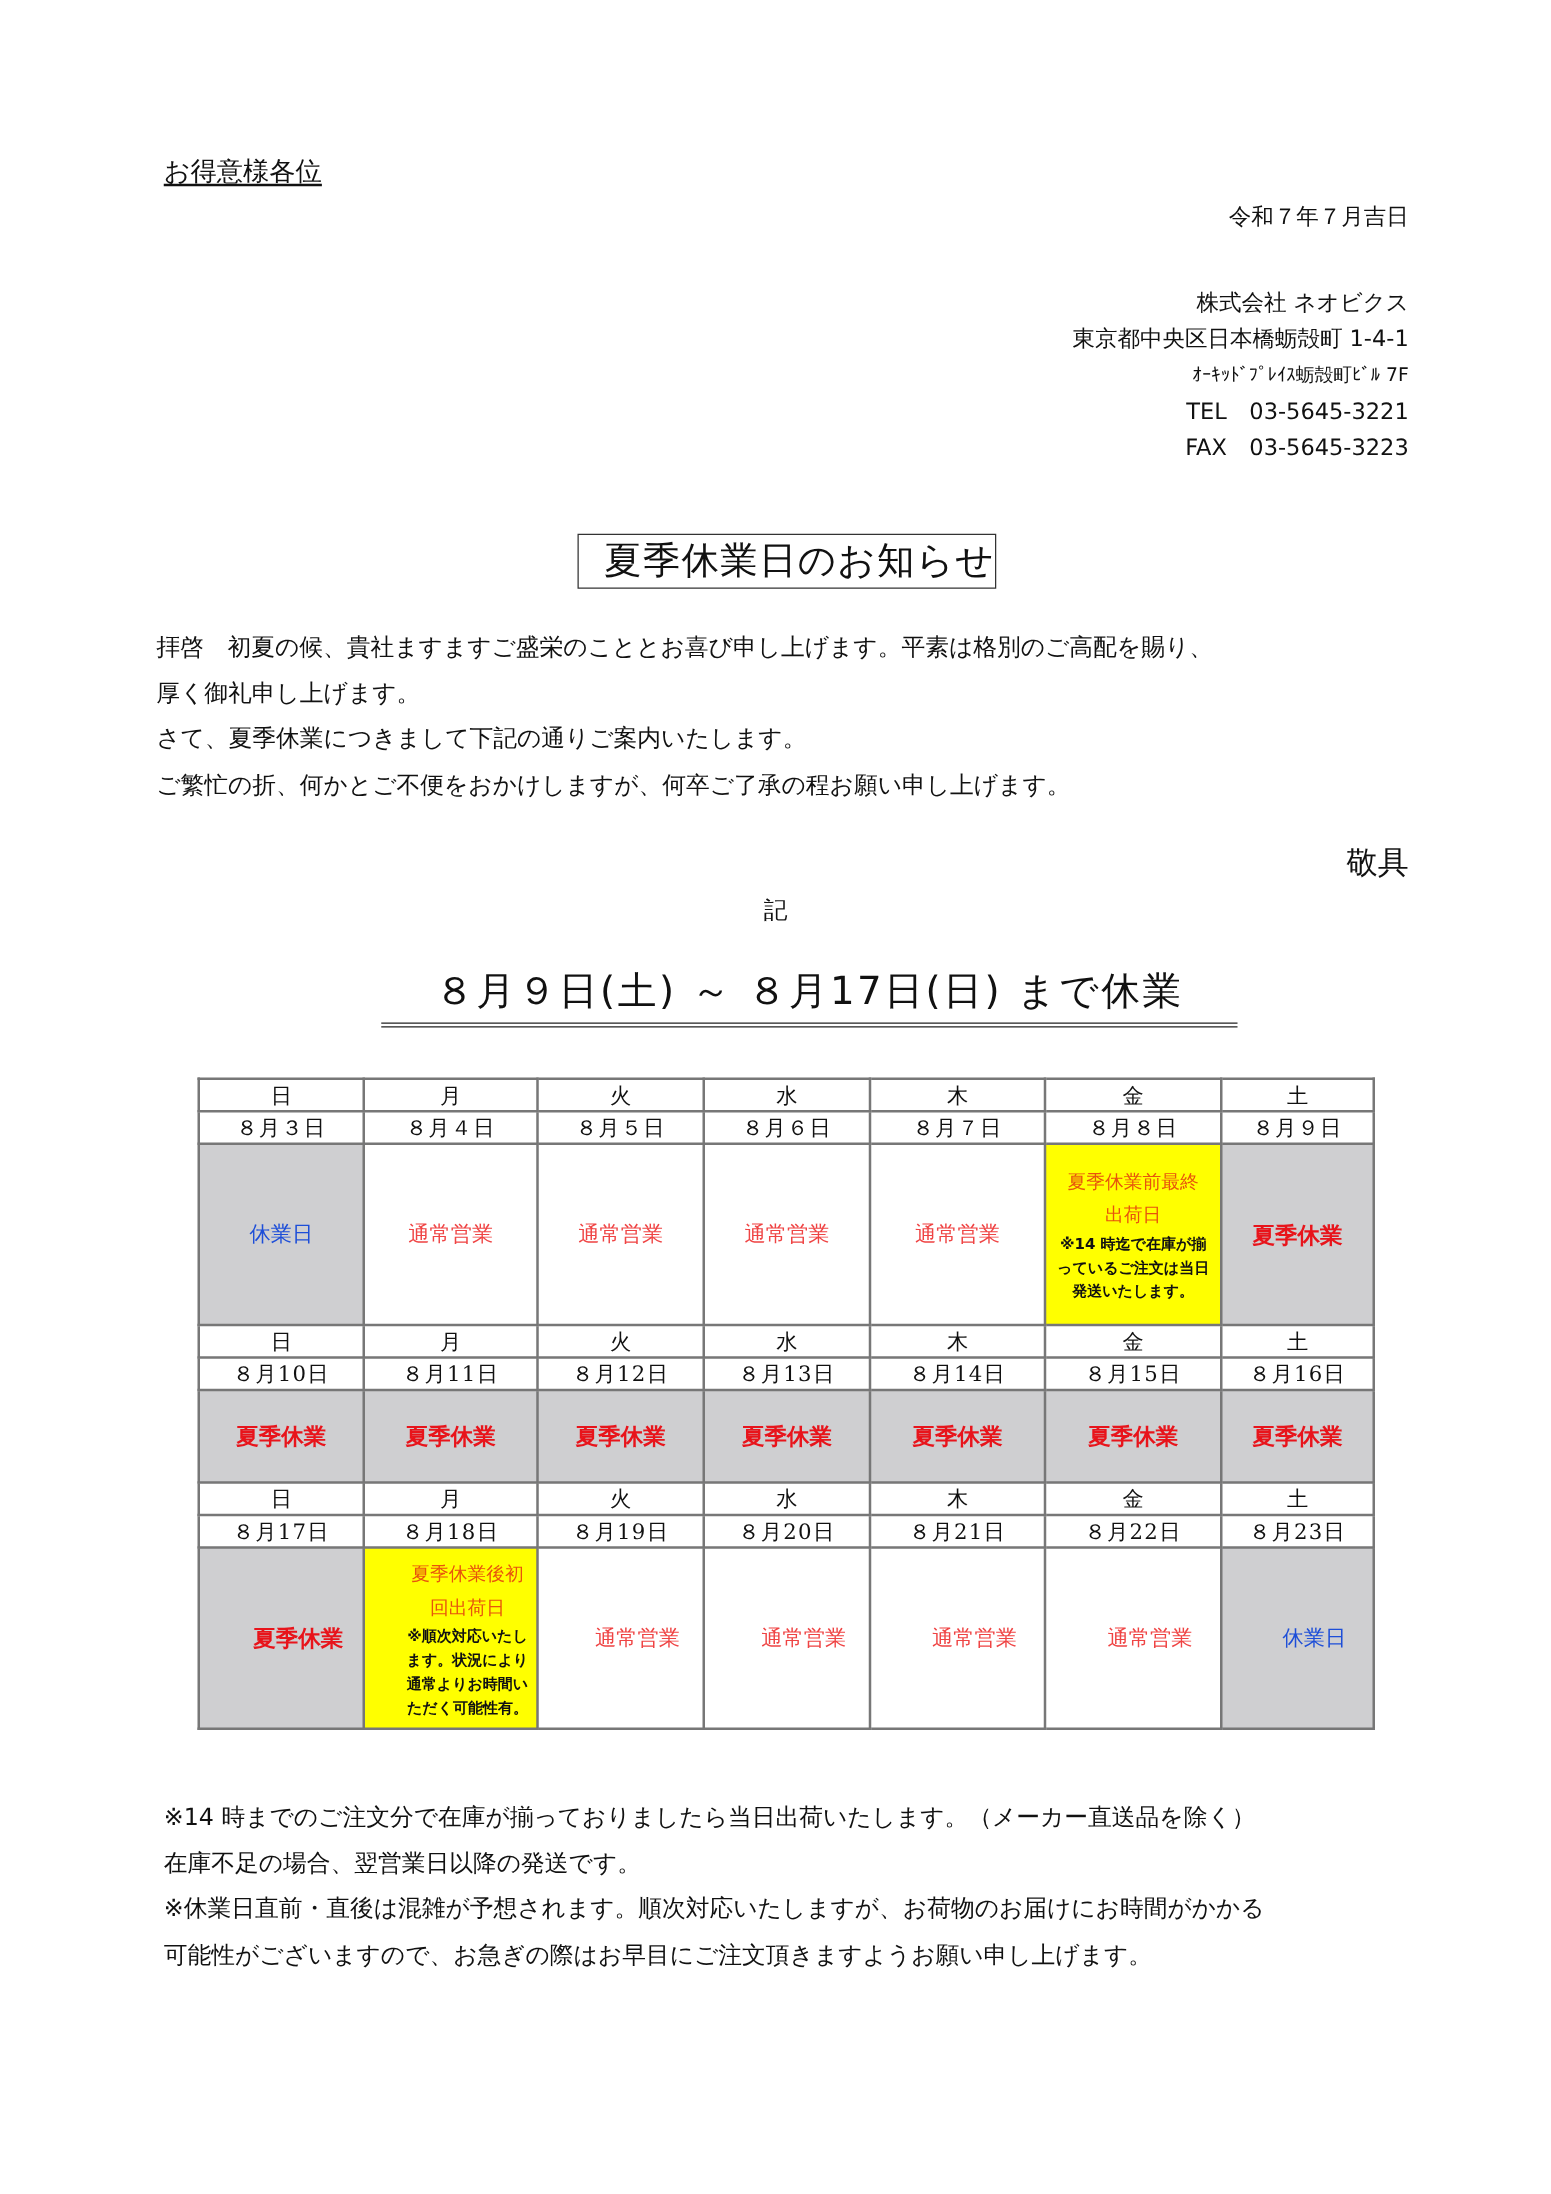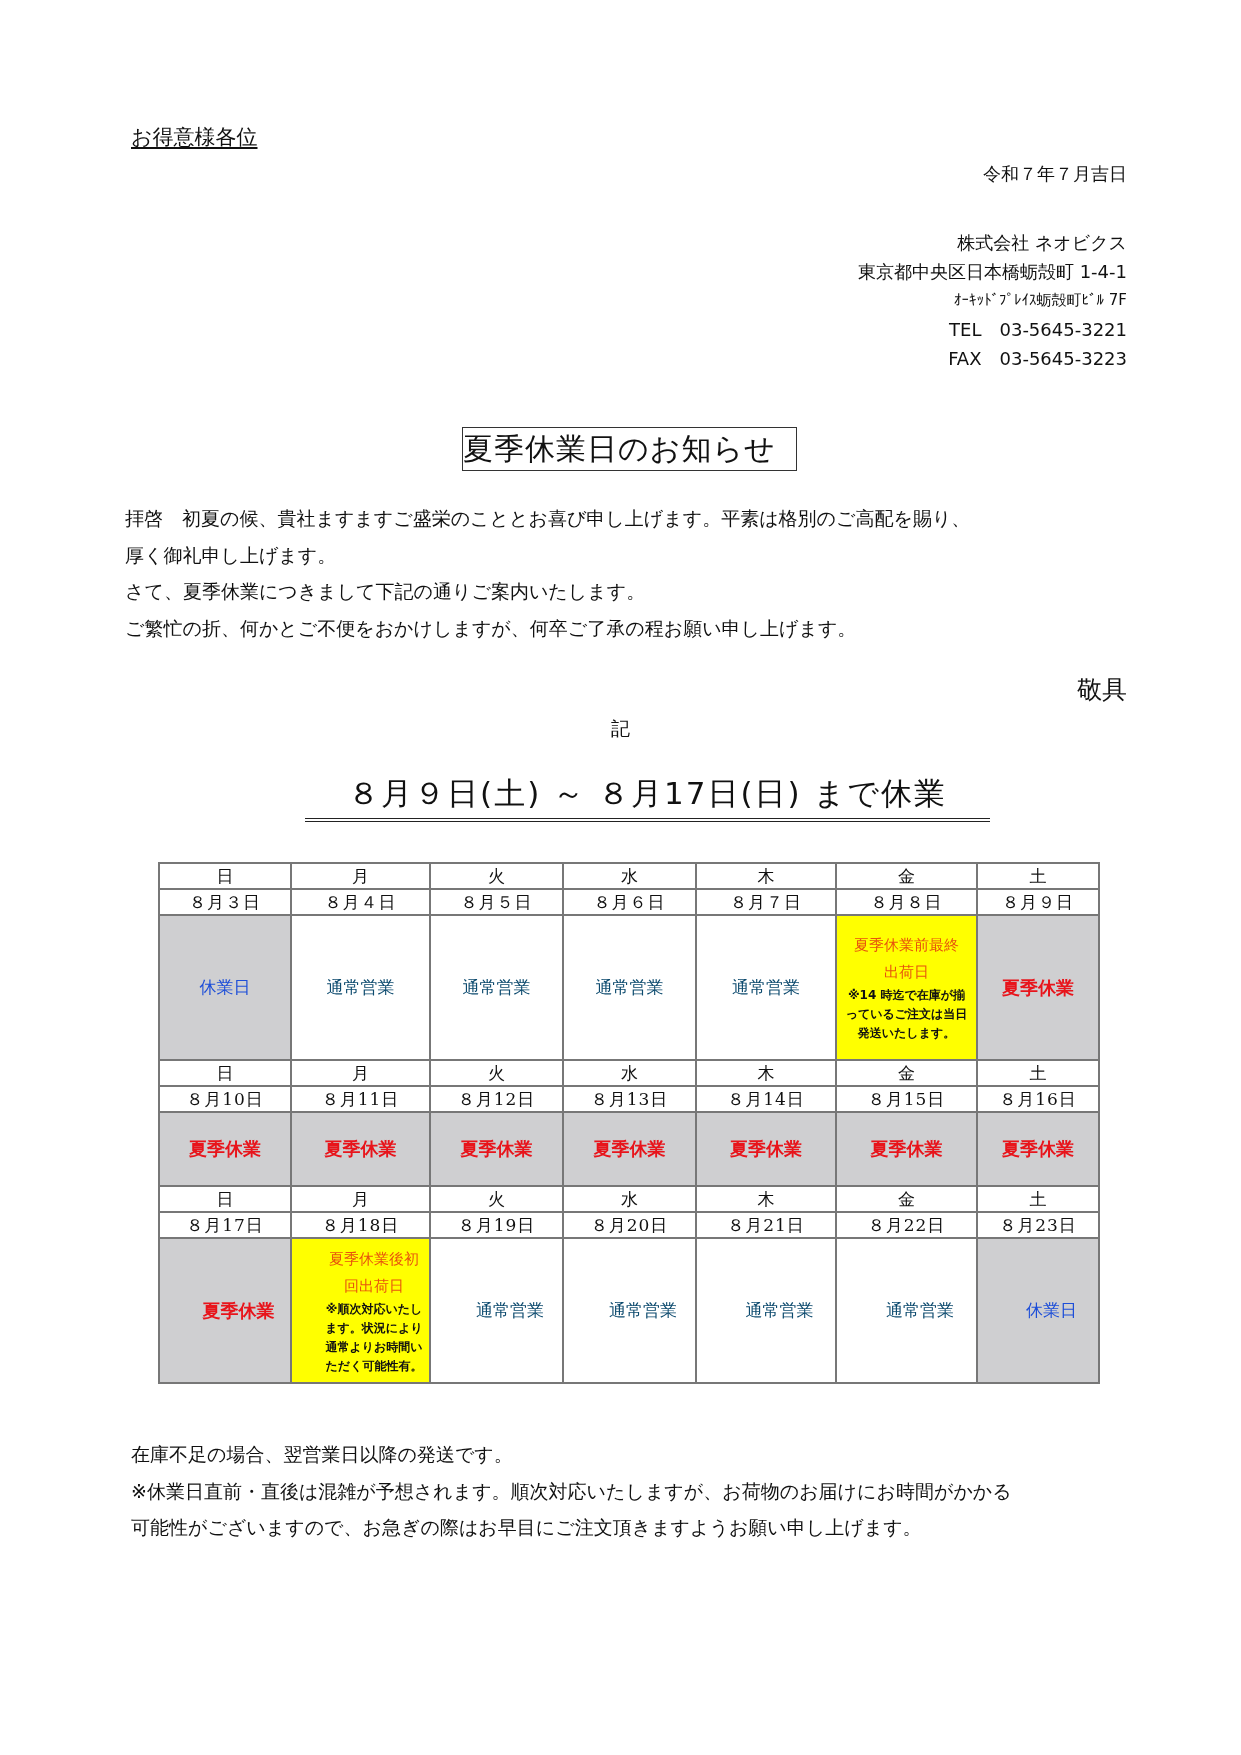--- a/index.html
+++ b/index.html
@@ -14,21 +14,21 @@
     text-decoration: underline; text-underline-offset: 3px;
   }
   .right-block { right: 114px; text-align: right; font-size: 18px; }
   .date-line { top: 160px; line-height: 28px; }
   .sender { top: 228px; line-height: 29px; }
   .sender div { white-space: nowrap; }
   .sender .small { font-size: 15px; }
   .title-box {
     left: 462px; top: 427px; width: 333px; height: 42px;
     border: 1.5px solid #333; font-size: 30px; line-height: 42px;
-    text-align: left; letter-spacing: 1px;
+    text-align: right; letter-spacing: 1px;
   }
   .body-text { left: 125px; top: 500px; font-size: 19px; line-height: 36.5px; }
   .keigu { right: 114px; top: 672px; font-size: 25px; line-height: 36px; }
   .ki { left: 0; right: 0; top: 710px; text-align: center; font-size: 19px; line-height: 36px; }
   .period-heading {
     left: 305px; top: 768px; width: 685px; text-align: center;
     font-size: 31px; line-height: 50px; letter-spacing: 2px;
     border-bottom: 4px double #222; padding-bottom: 0px;
   }
   table.cal {
@@ -39,21 +39,21 @@
     border: 2px solid #777; text-align: center; vertical-align: middle;
     padding: 0; font-size: 17px;
   }
   table.cal tr.dow td { height: 24px; font-size: 17px; font-family: "DejaVu Serif", serif; }
   table.cal tr.date td { height: 24px; font-size: 17px; font-family: "DejaVu Serif", serif; letter-spacing: 1px; }
   table.cal tr.content1 td { height: 143px; }
   table.cal tr.content2 td { height: 72px; }
   table.cal tr.content3 td { height: 143px; padding-left: 27px; }
   td.gray { background: #cfcfd1; }
   td.yellow { background: #ffff00; }
-  .status-normal { font-size: 17px; color: #0c4a6e; }
+  .status-normal { font-size: 17px; color: #ef4444; }
   .status-holiday { font-size: 18px; color: #e8141b; font-weight: bold; }
   .status-closed { font-size: 17px; color: #1d4ed8; }
   .ship-title {
     color: #e8540c; font-size: 15px; line-height: 27px;
     text-underline-offset: 3px;
   }
   .ship-note { font-size: 12px; font-weight: bold; line-height: 19px; color: #111; padding: 0 6px; }
   .notes { left: 131px; top: 1436px; font-size: 19px; line-height: 36.5px; }
 </style>
 </head>
@@ -185,16 +185,17 @@
     <td><span class="status-normal">通常営業</span></td>
     <td><span class="status-normal">通常営業</span></td>
     <td><span class="status-normal">通常営業</span></td>
     <td><span class="status-normal">通常営業</span></td>
     <td class="gray"><span class="status-closed">休業日</span></td>
   </tr>
 </tbody>
   </table>
 
 <div class="abs notes">
+  <div>※14 時までのご注文分で在庫が揃っておりましたら当日出荷いたします。（メーカー直送品を除く）</div>
   <div>在庫不足の場合、翌営業日以降の発送です。</div>
   <div>※休業日直前・直後は混雑が予想されます。順次対応いたしますが、お荷物のお届けにお時間がかかる</div>
   <div>可能性がございますので、お急ぎの際はお早目にご注文頂きますようお願い申し上げます。</div>
 </div>
 
 </body></html>

